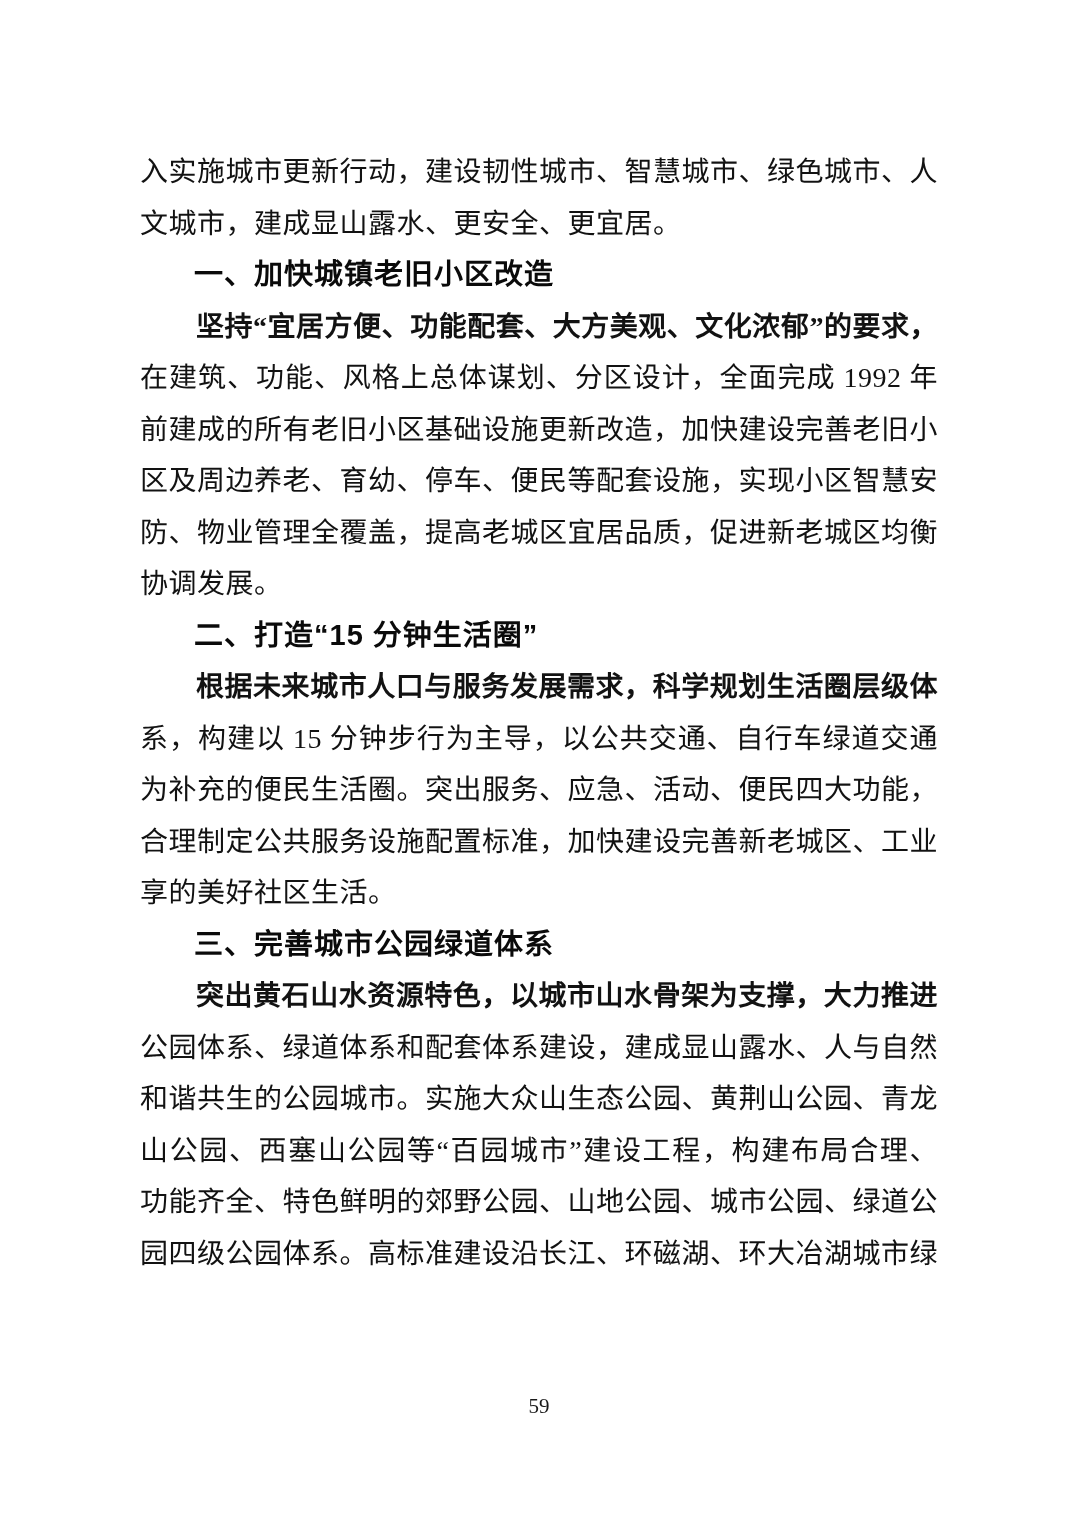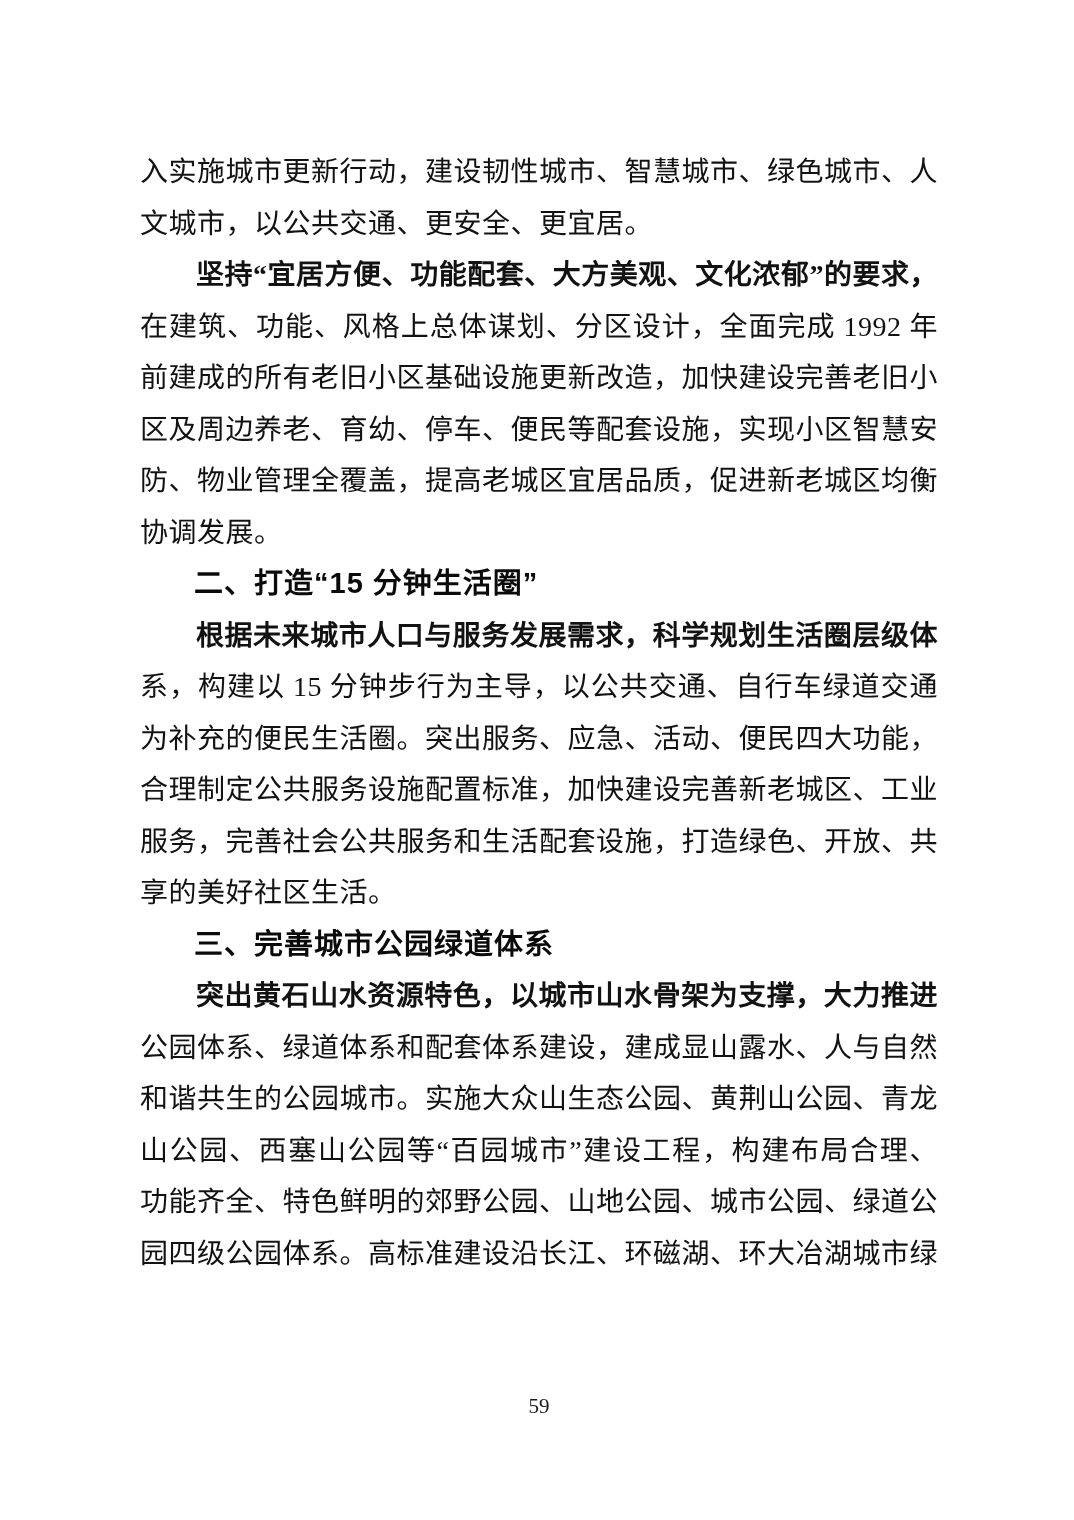--- a/index.html
+++ b/index.html
@@ -65,33 +65,33 @@
     font-family: Liberation Serif, serif;
     color: #1a1a1a;
   }
 </style>
 </head>
 <body>
 
 <div class="page">
   <div class="content">
       <div class="line fill">入实施城市更新行动，建设韧性城市、智慧城市、绿色城市、人</div>
-      <div class="line end">文城市，以公共交通、更安全、更宜居。</div>
+      <div class="line end">文城市，建成显山露水、更安全、更宜居。</div>
+      <div class="line heading">一、加快城镇老旧小区改造</div>
       <div class="line fill indent">坚持“宜居方便、功能配套、大方美观、文化浓郁”的要求，</div>
       <div class="line fill">在建筑、功能、风格上总体谋划、分区设计，全面完成 1992 年</div>
       <div class="line fill">前建成的所有老旧小区基础设施更新改造，加快建设完善老旧小</div>
       <div class="line fill">区及周边养老、育幼、停车、便民等配套设施，实现小区智慧安</div>
       <div class="line fill">防、物业管理全覆盖，提高老城区宜居品质，促进新老城区均衡</div>
       <div class="line end">协调发展。</div>
       <div class="line heading">二、打造“15 分钟生活圈”</div>
       <div class="line fill indent">根据未来城市人口与服务发展需求，科学规划生活圈层级体</div>
       <div class="line fill">系，构建以 15 分钟步行为主导，以公共交通、自行车绿道交通</div>
       <div class="line fill">为补充的便民生活圈。突出服务、应急、活动、便民四大功能，</div>
       <div class="line fill">合理制定公共服务设施配置标准，加快建设完善新老城区、工业</div>
-      <div class="line fill">服务，完善社会公共服务和生活配套设施，打造绿色、开放、共</div>
       <div class="line end">享的美好社区生活。</div>
       <div class="line heading">三、完善城市公园绿道体系</div>
       <div class="line fill indent">突出黄石山水资源特色，以城市山水骨架为支撑，大力推进</div>
       <div class="line fill">公园体系、绿道体系和配套体系建设，建成显山露水、人与自然</div>
       <div class="line fill">和谐共生的公园城市。实施大众山生态公园、黄荆山公园、青龙</div>
       <div class="line fill">山公园、西塞山公园等“百园城市”建设工程，构建布局合理、</div>
       <div class="line fill">功能齐全、特色鲜明的郊野公园、山地公园、城市公园、绿道公</div>
       <div class="line fill">园四级公园体系。高标准建设沿长江、环磁湖、环大冶湖城市绿</div>
     </div>
   <div class="page-number">59</div>

